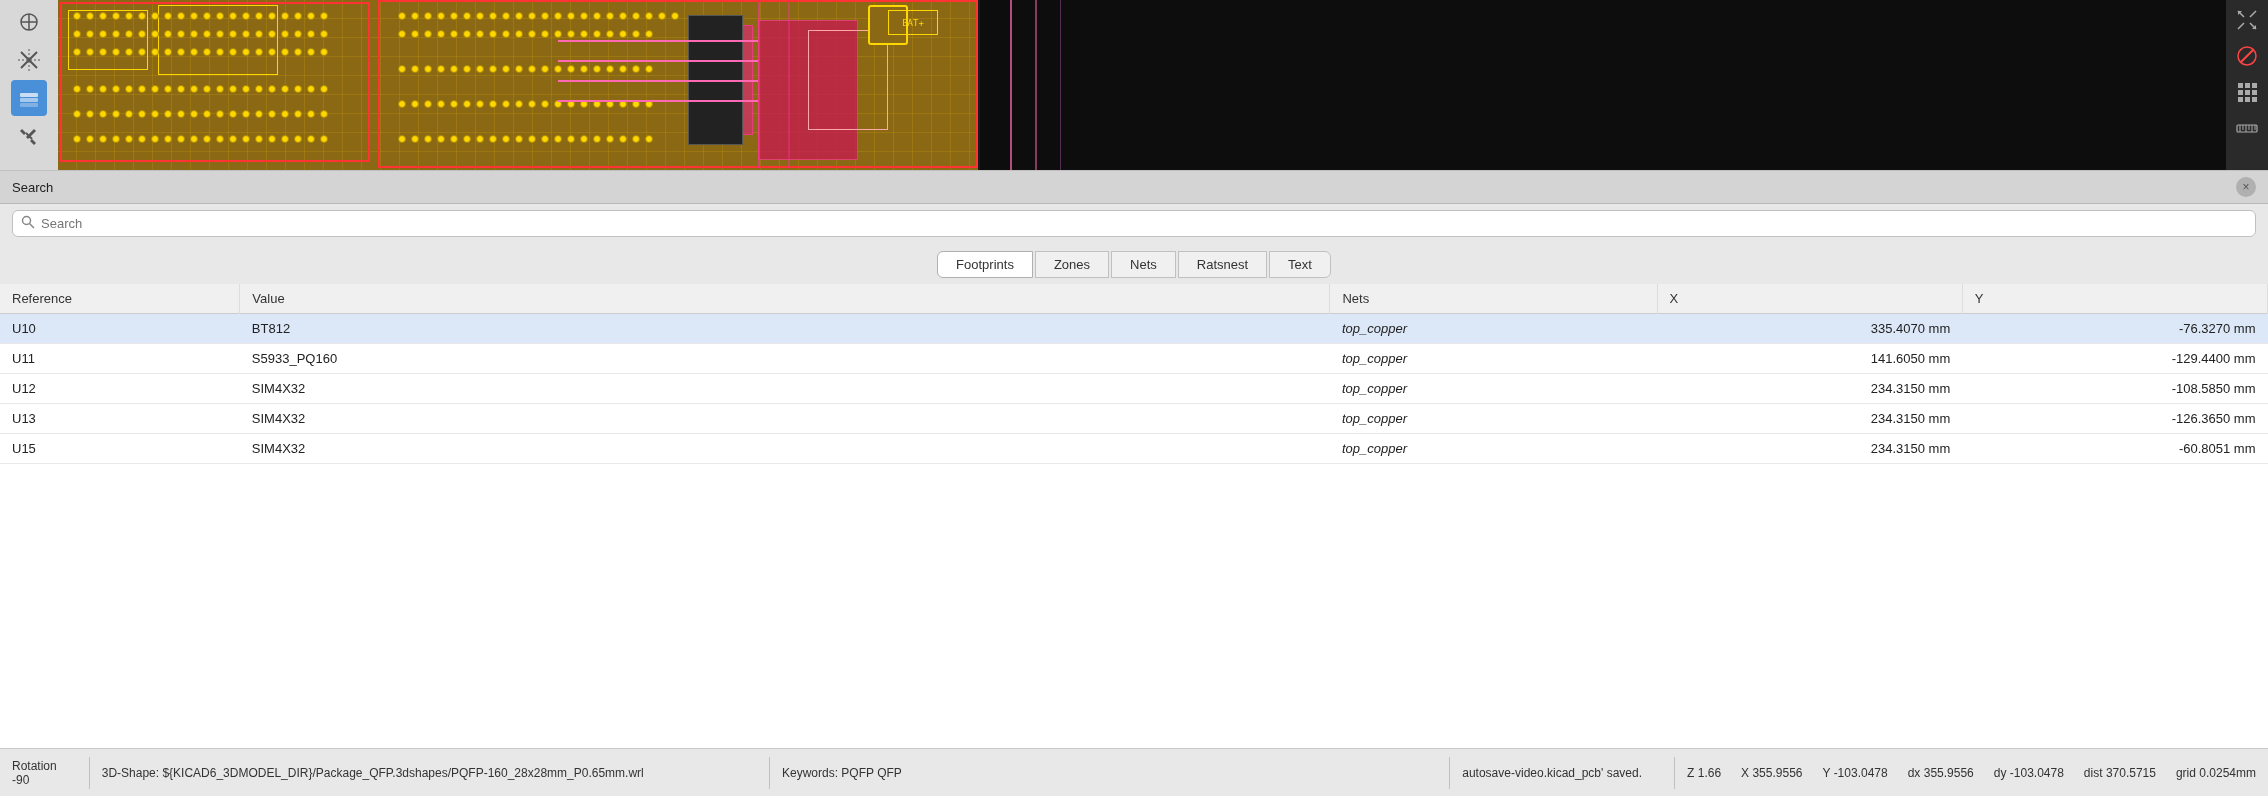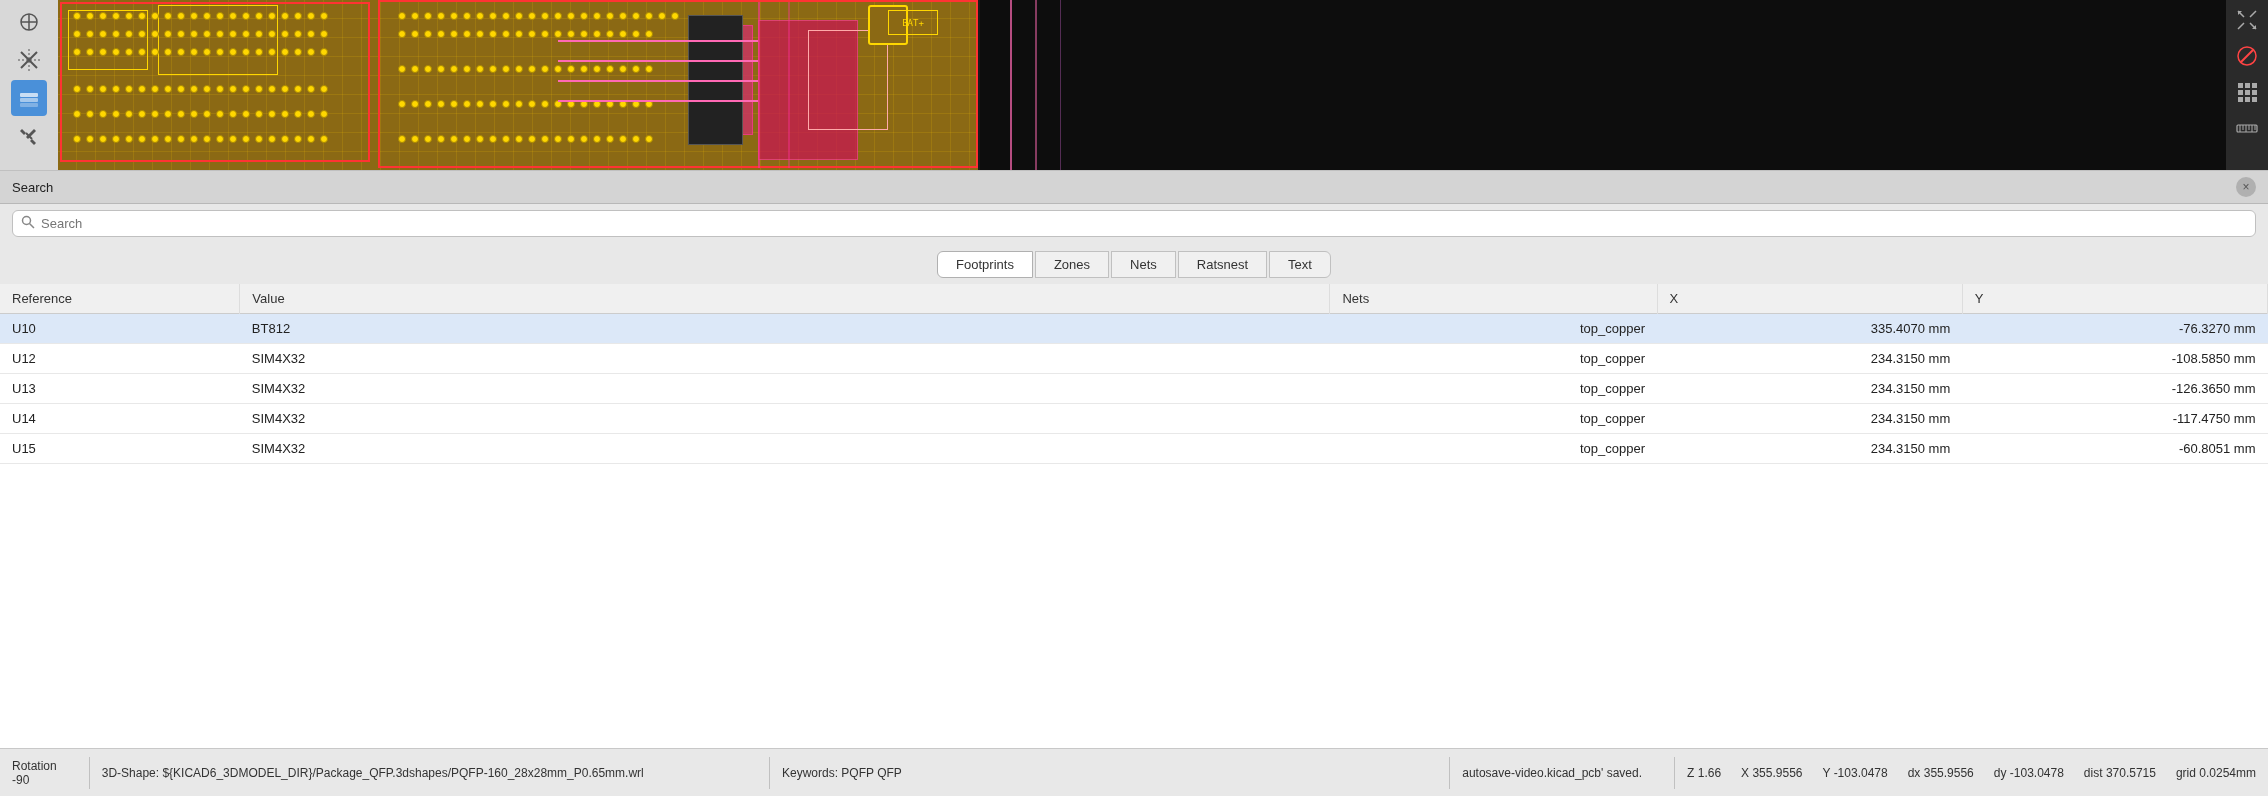--- a/index.html
+++ b/index.html
@@ -242,21 +242,21 @@
 
     .data-table tbody tr:nth-child(1) { background: #dce8f8; padding-left: 48px; }
     .data-table tbody tr:nth-child(n+2) { background: white; }
 
     .col-ref { width: 110px; }
     .col-val { width: 500px; }
     .col-layer { width: 150px; text-align: center; }
     .col-x { width: 140px; text-align: right; }
     .col-y { width: 140px; text-align: right; }
 
-    .data-table td.center { text-align: right; }
+    .data-table td.center { text-align: left; font-style: italic; }
     .data-table td.right { text-align: right; }
 
     
     .table-wrapper {
       display: flex;
       flex: 1;
       overflow: hidden;
     }
 
     .table-scroll {
@@ -727,41 +727,41 @@
         </thead>
         <tbody id="table-body">
         <tr style="background: rgb(220, 232, 248);">
       <td class="col-ref">U10</td>
       <td class="col-val">BT812</td>
       <td class="col-layer center">top_copper</td>
       <td class="col-x right">335.4070 mm</td>
       <td class="col-y right">-76.3270 mm</td>
     </tr>
             <tr>
+      <td class="col-ref">U11</td>
+      <td class="col-val">S5933_PQ160</td>
+      <td class="col-layer center">top_copper</td>
+      <td class="col-x right">141.6050 mm</td>
+      <td class="col-y right">-129.4400 mm</td>
+    </tr>
+            <tr>
       <td class="col-ref">U12</td>
       <td class="col-val">SIM4X32</td>
       <td class="col-layer center">top_copper</td>
       <td class="col-x right">234.3150 mm</td>
       <td class="col-y right">-108.5850 mm</td>
     </tr>
             <tr>
       <td class="col-ref">U13</td>
       <td class="col-val">SIM4X32</td>
       <td class="col-layer center">top_copper</td>
       <td class="col-x right">234.3150 mm</td>
       <td class="col-y right">-126.3650 mm</td>
     </tr>
             <tr>
-      <td class="col-ref">U14</td>
-      <td class="col-val">SIM4X32</td>
-      <td class="col-layer center">top_copper</td>
-      <td class="col-x right">234.3150 mm</td>
-      <td class="col-y right">-117.4750 mm</td>
-    </tr>
-            <tr>
       <td class="col-ref">U15</td>
       <td class="col-val">SIM4X32</td>
       <td class="col-layer center">top_copper</td>
       <td class="col-x right">234.3150 mm</td>
       <td class="col-y right">-60.8051 mm</td>
     </tr>
           </tbody>
       </table>
     </div>
   </div>

